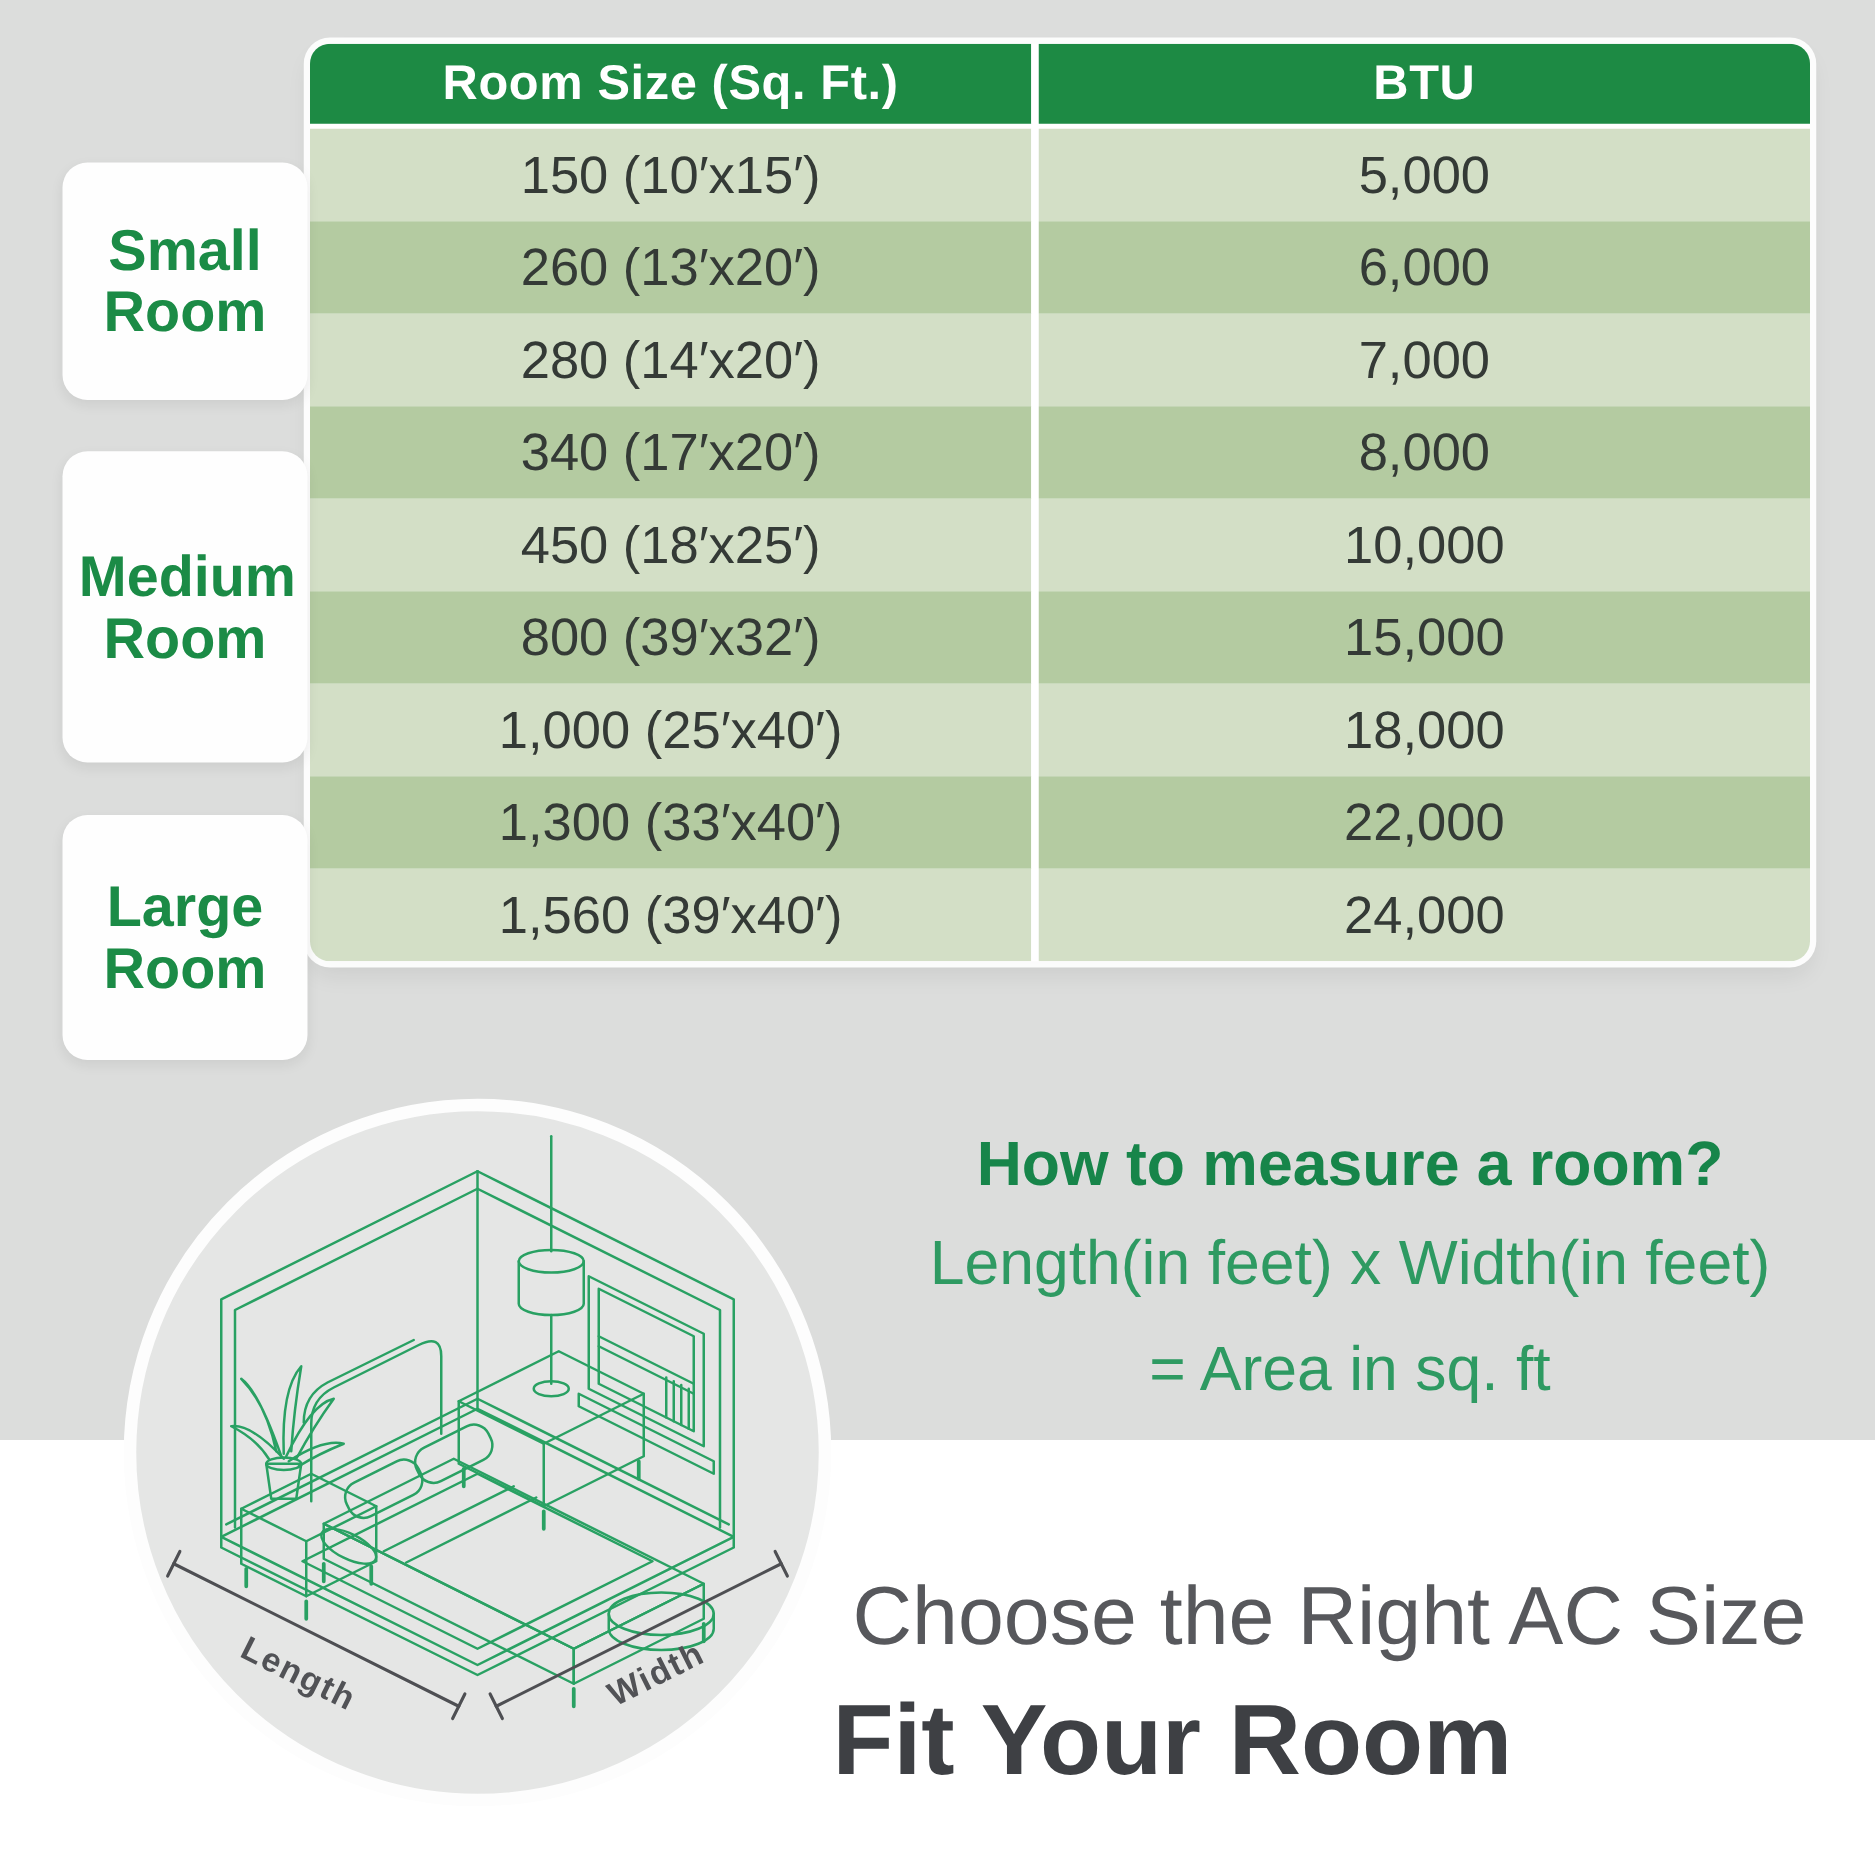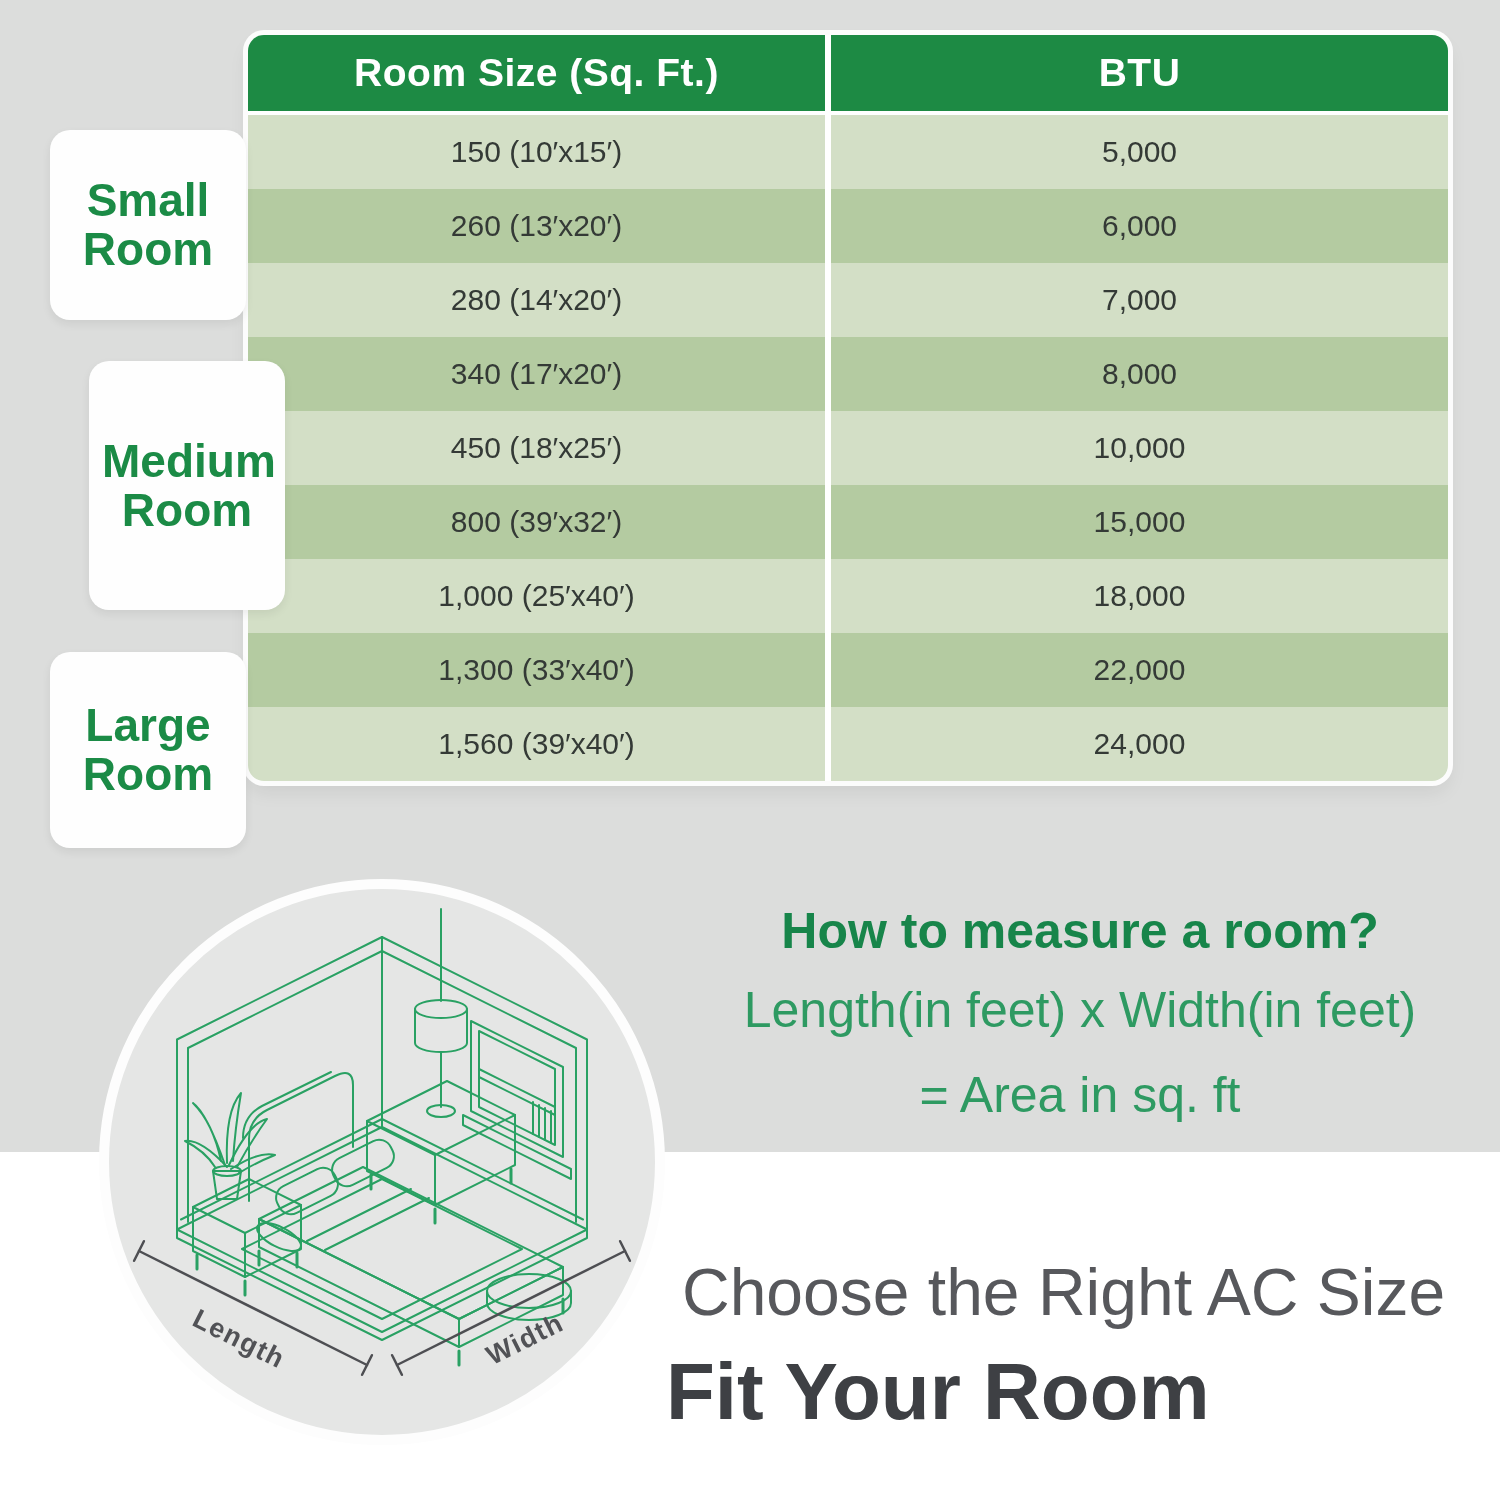--- a/index.html
+++ b/index.html
@@ -9,42 +9,42 @@
     background:#ffffff;
   }
   .bg-top{position:absolute;left:0;top:0;width:1500px;height:1152px;background:#dcdddc;}
 
   
   .btu-table{
     position:absolute;left:248px;top:35px;width:1200px;
     background:#ffffff;border-radius:16px;overflow:hidden;
     box-shadow:0 0 0 5px rgba(255,255,255,.92), 0 10px 20px rgba(0,0,0,.08);
   }
-  .thead{display:flex;height:76px;background:#ffffff;}
+  .thead{display:flex;height:64px;background:#ffffff;}
   .th{background:#1d8a44;color:#ffffff;font-weight:bold;font-size:39px;
       display:flex;align-items:center;justify-content:center;letter-spacing:.5px;}
   .th1,.td1{width:577px;}
   .col-gap{width:6px;background:#ffffff;flex:none;}
   .th2,.td2{flex:1;}
   .tgap{height:4px;background:#ffffff;}
   .trow{display:flex;height:74px;}
   .td{display:flex;align-items:center;justify-content:center;
-      font-size:30px;color:#343a36;}
+      font-size:42px;color:#343a36;}
   .trow:nth-child(odd) .td{background:#d3dfc6;}
   .trow:nth-child(even) .td{background:#b4cba1;}
 
   
   .cat-card{
     position:absolute;left:50px;width:196px;background:#fefefe;border-radius:20px;
     display:flex;align-items:center;justify-content:center;text-align:center;
     box-shadow:0 4px 10px rgba(0,0,0,.07);
     color:#1b8b46;font-weight:bold;font-size:46px;line-height:1.06;
   }
   .cat-small{top:130px;height:190px;}
-  .cat-medium{top:361px;height:249px;margin-left:39px;}
+  .cat-medium{top:361px;height:249px;}
   .cat-large{top:652px;height:196px;}
   .cat-card span{display:block;width:170px;}
 
   
   .room-circle{
     position:absolute;left:99px;top:879px;width:566px;height:566px;
     box-sizing:border-box;border:10px solid #fdfdfd;border-radius:50%;
     background:#e5e6e5;overflow:hidden;
   }
   .room-circle svg{display:block;}

